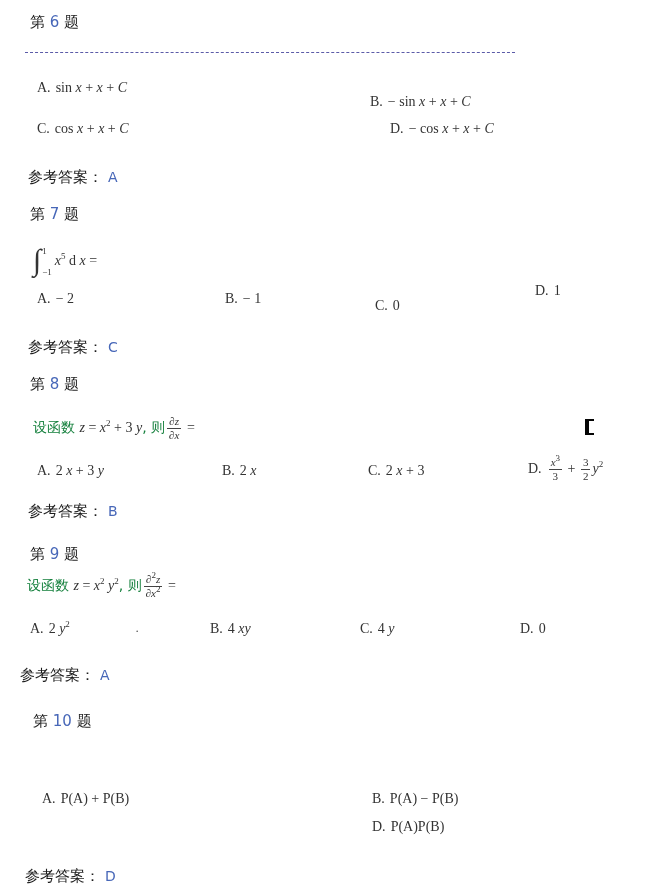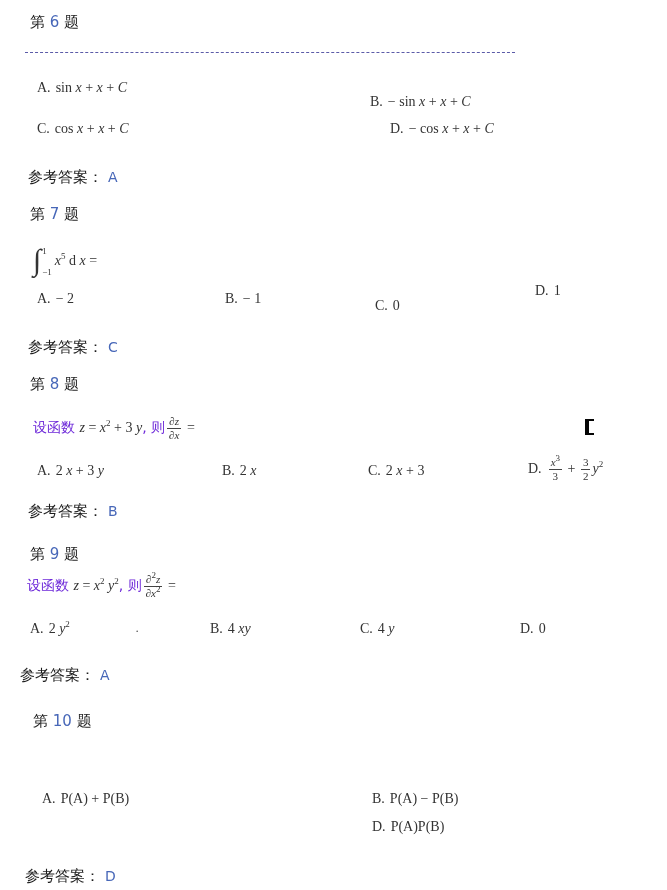--- a/index.html
+++ b/index.html
@@ -17,21 +17,21 @@
   .formula,.opt{position:absolute;font-family:"Liberation Serif",serif;font-size:14px;color:#333;
         white-space:nowrap;line-height:30px;}
   .opt{line-height:18px;}
   .olabel{margin-right:5px;}
   .omath{}
   .ansline{position:absolute;font-size:15px;white-space:pre;}
   .ansletter{margin-left:5px;font-size:14px;}
   
   .p{font-family:"Liberation Serif",serif;}
   .i{font-family:"Liberation Serif",serif;font-style:italic;}
-  .cjk{font-family:"DejaVu Sans",sans-serif;font-size:14px;color:#6d28d9;}
+  .cjk{font-family:"DejaVu Sans",sans-serif;font-size:14px;color:#15803d;}
   sup{font-size:9px;line-height:0;}
   .frac{display:inline-block;text-align:center;vertical-align:middle;margin:0 2px;}
   .fnum{display:block;border-bottom:1px solid #444;font-size:11px;line-height:13px;padding:0 2px;}
   .fden{display:block;font-size:11px;line-height:13px;padding:0 2px;}
   .isym{font-family:"Liberation Serif",serif;font-size:30px;line-height:28px;vertical-align:middle;}
   .isym.big{font-size:26px;line-height:26px;position:relative;top:-3px;}
   .dint{display:inline-flex;align-items:stretch;height:32px;vertical-align:middle;margin-right:3px;}
   .ilim{display:inline-flex;flex-direction:column;justify-content:space-between;
         font-size:9px;line-height:9px;padding:1px 0 1px 1px;font-family:"Liberation Serif",serif;}
   

